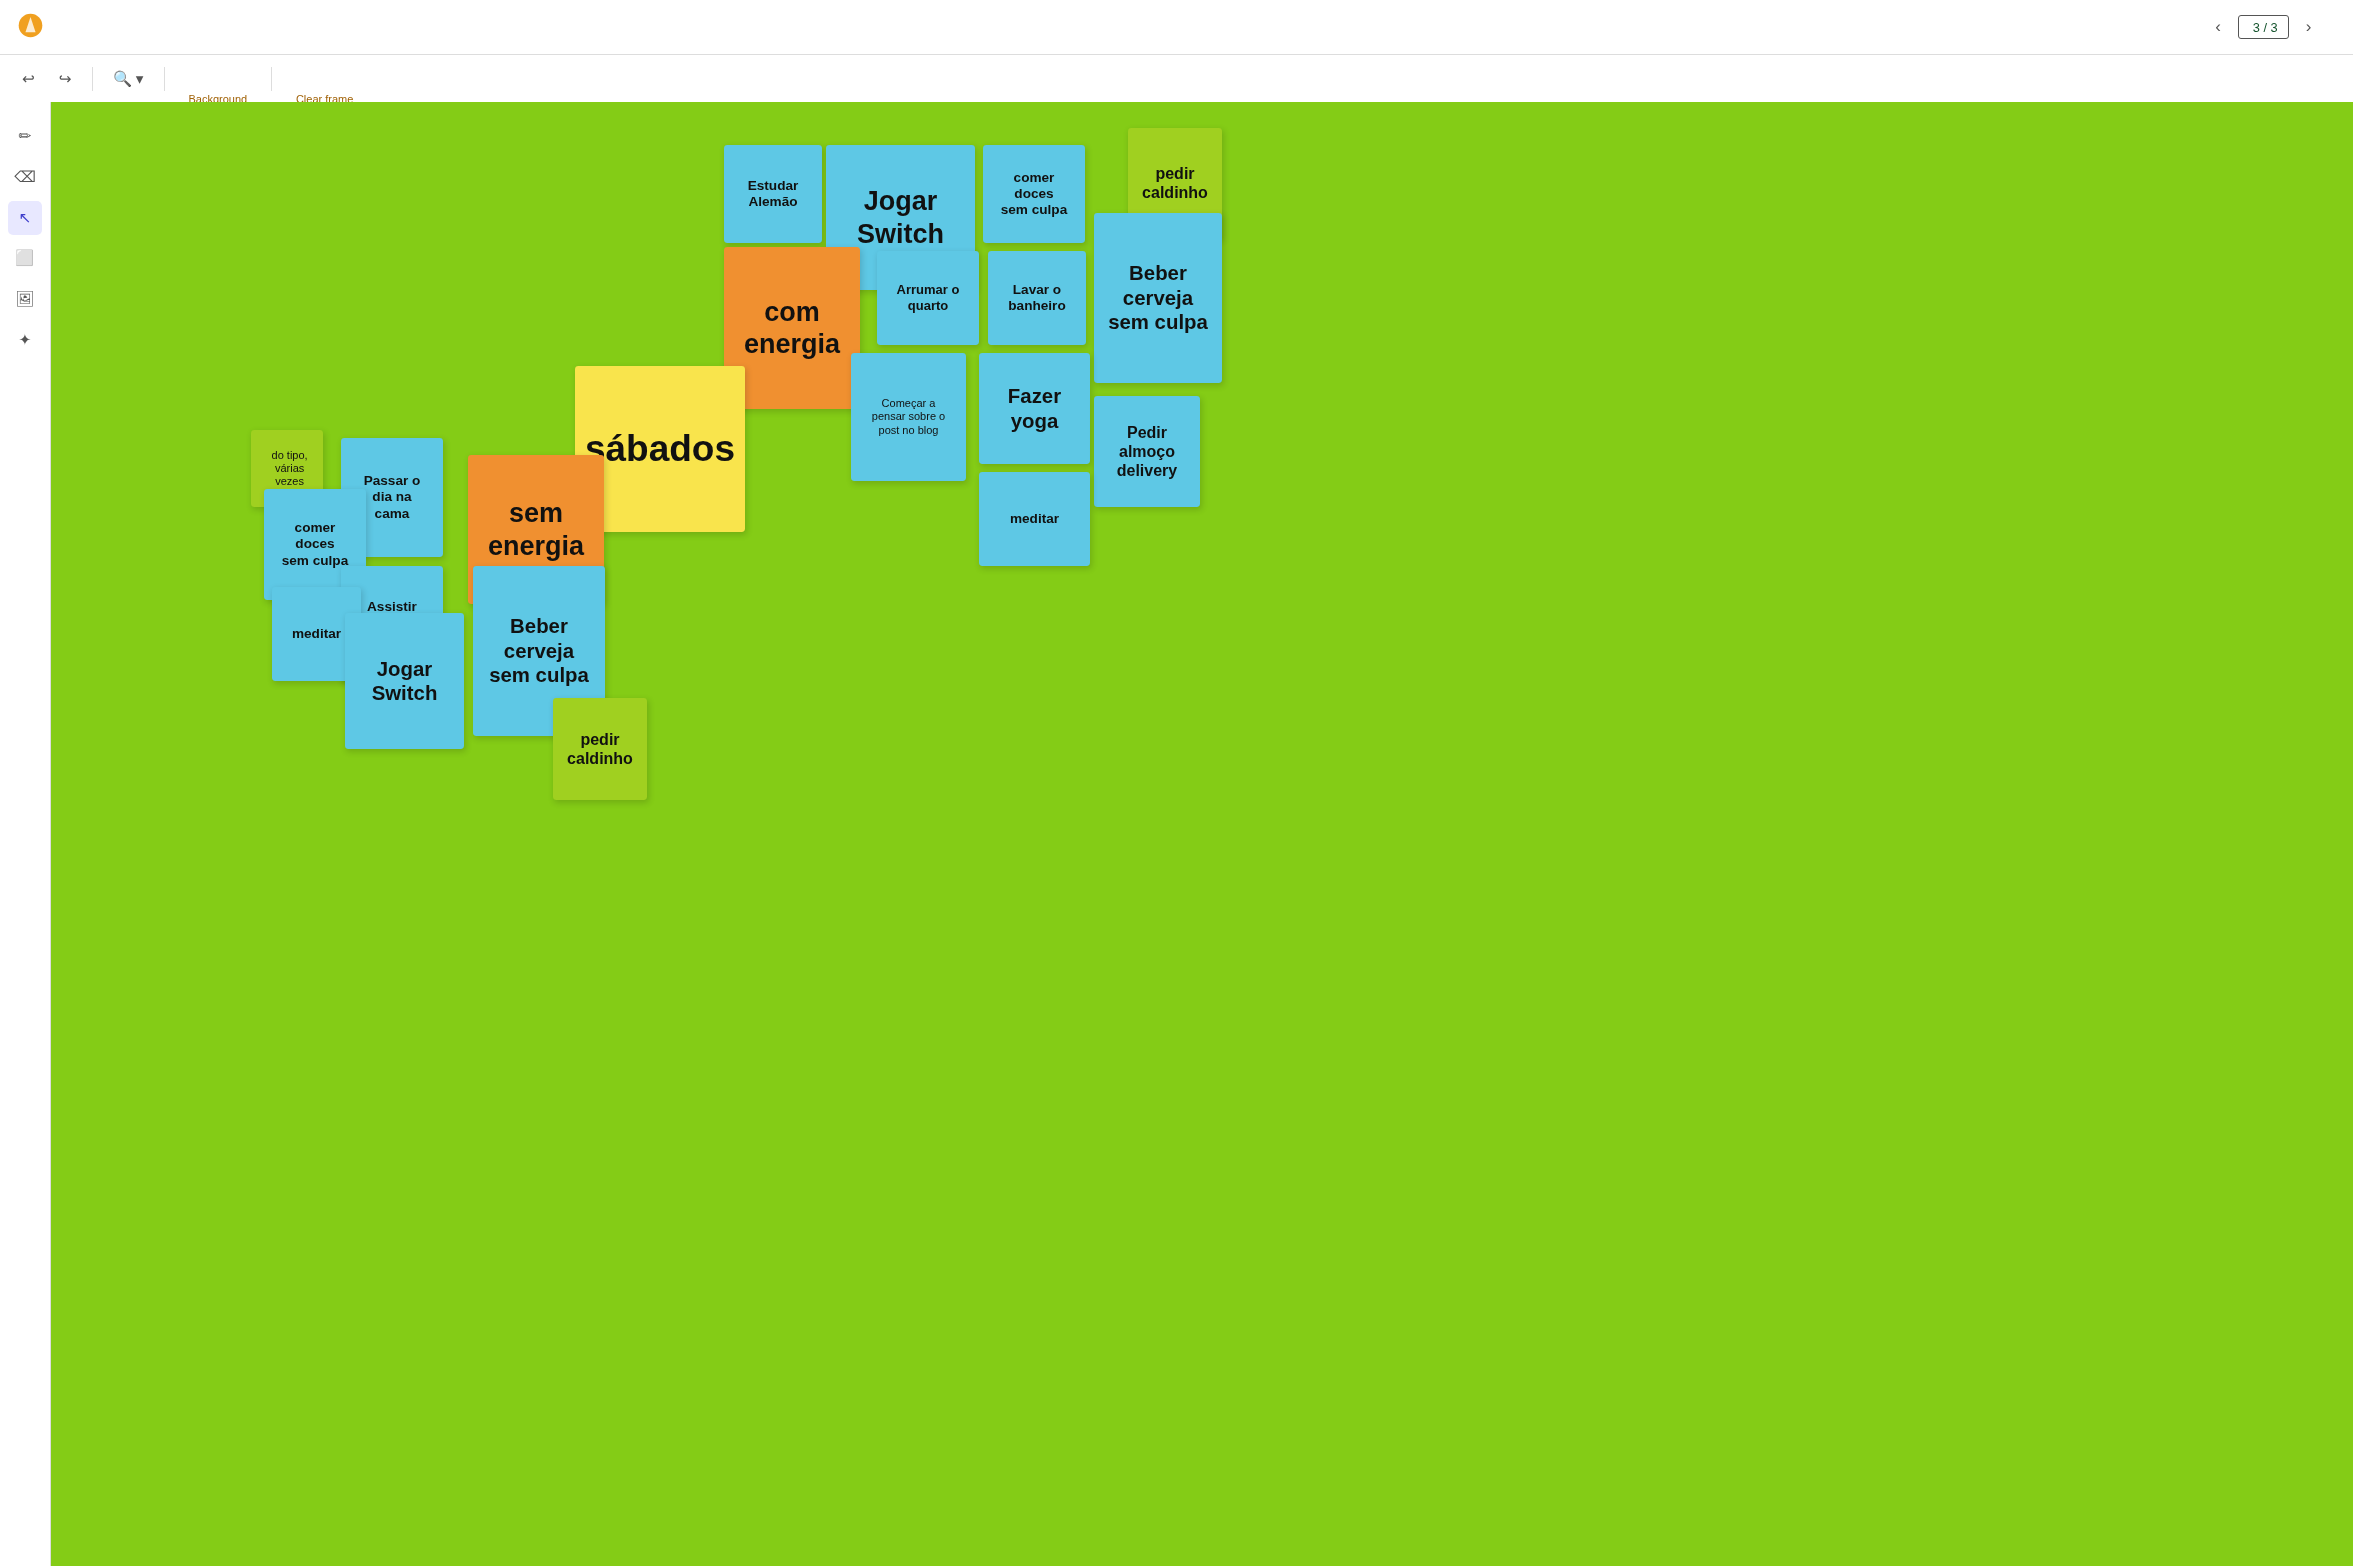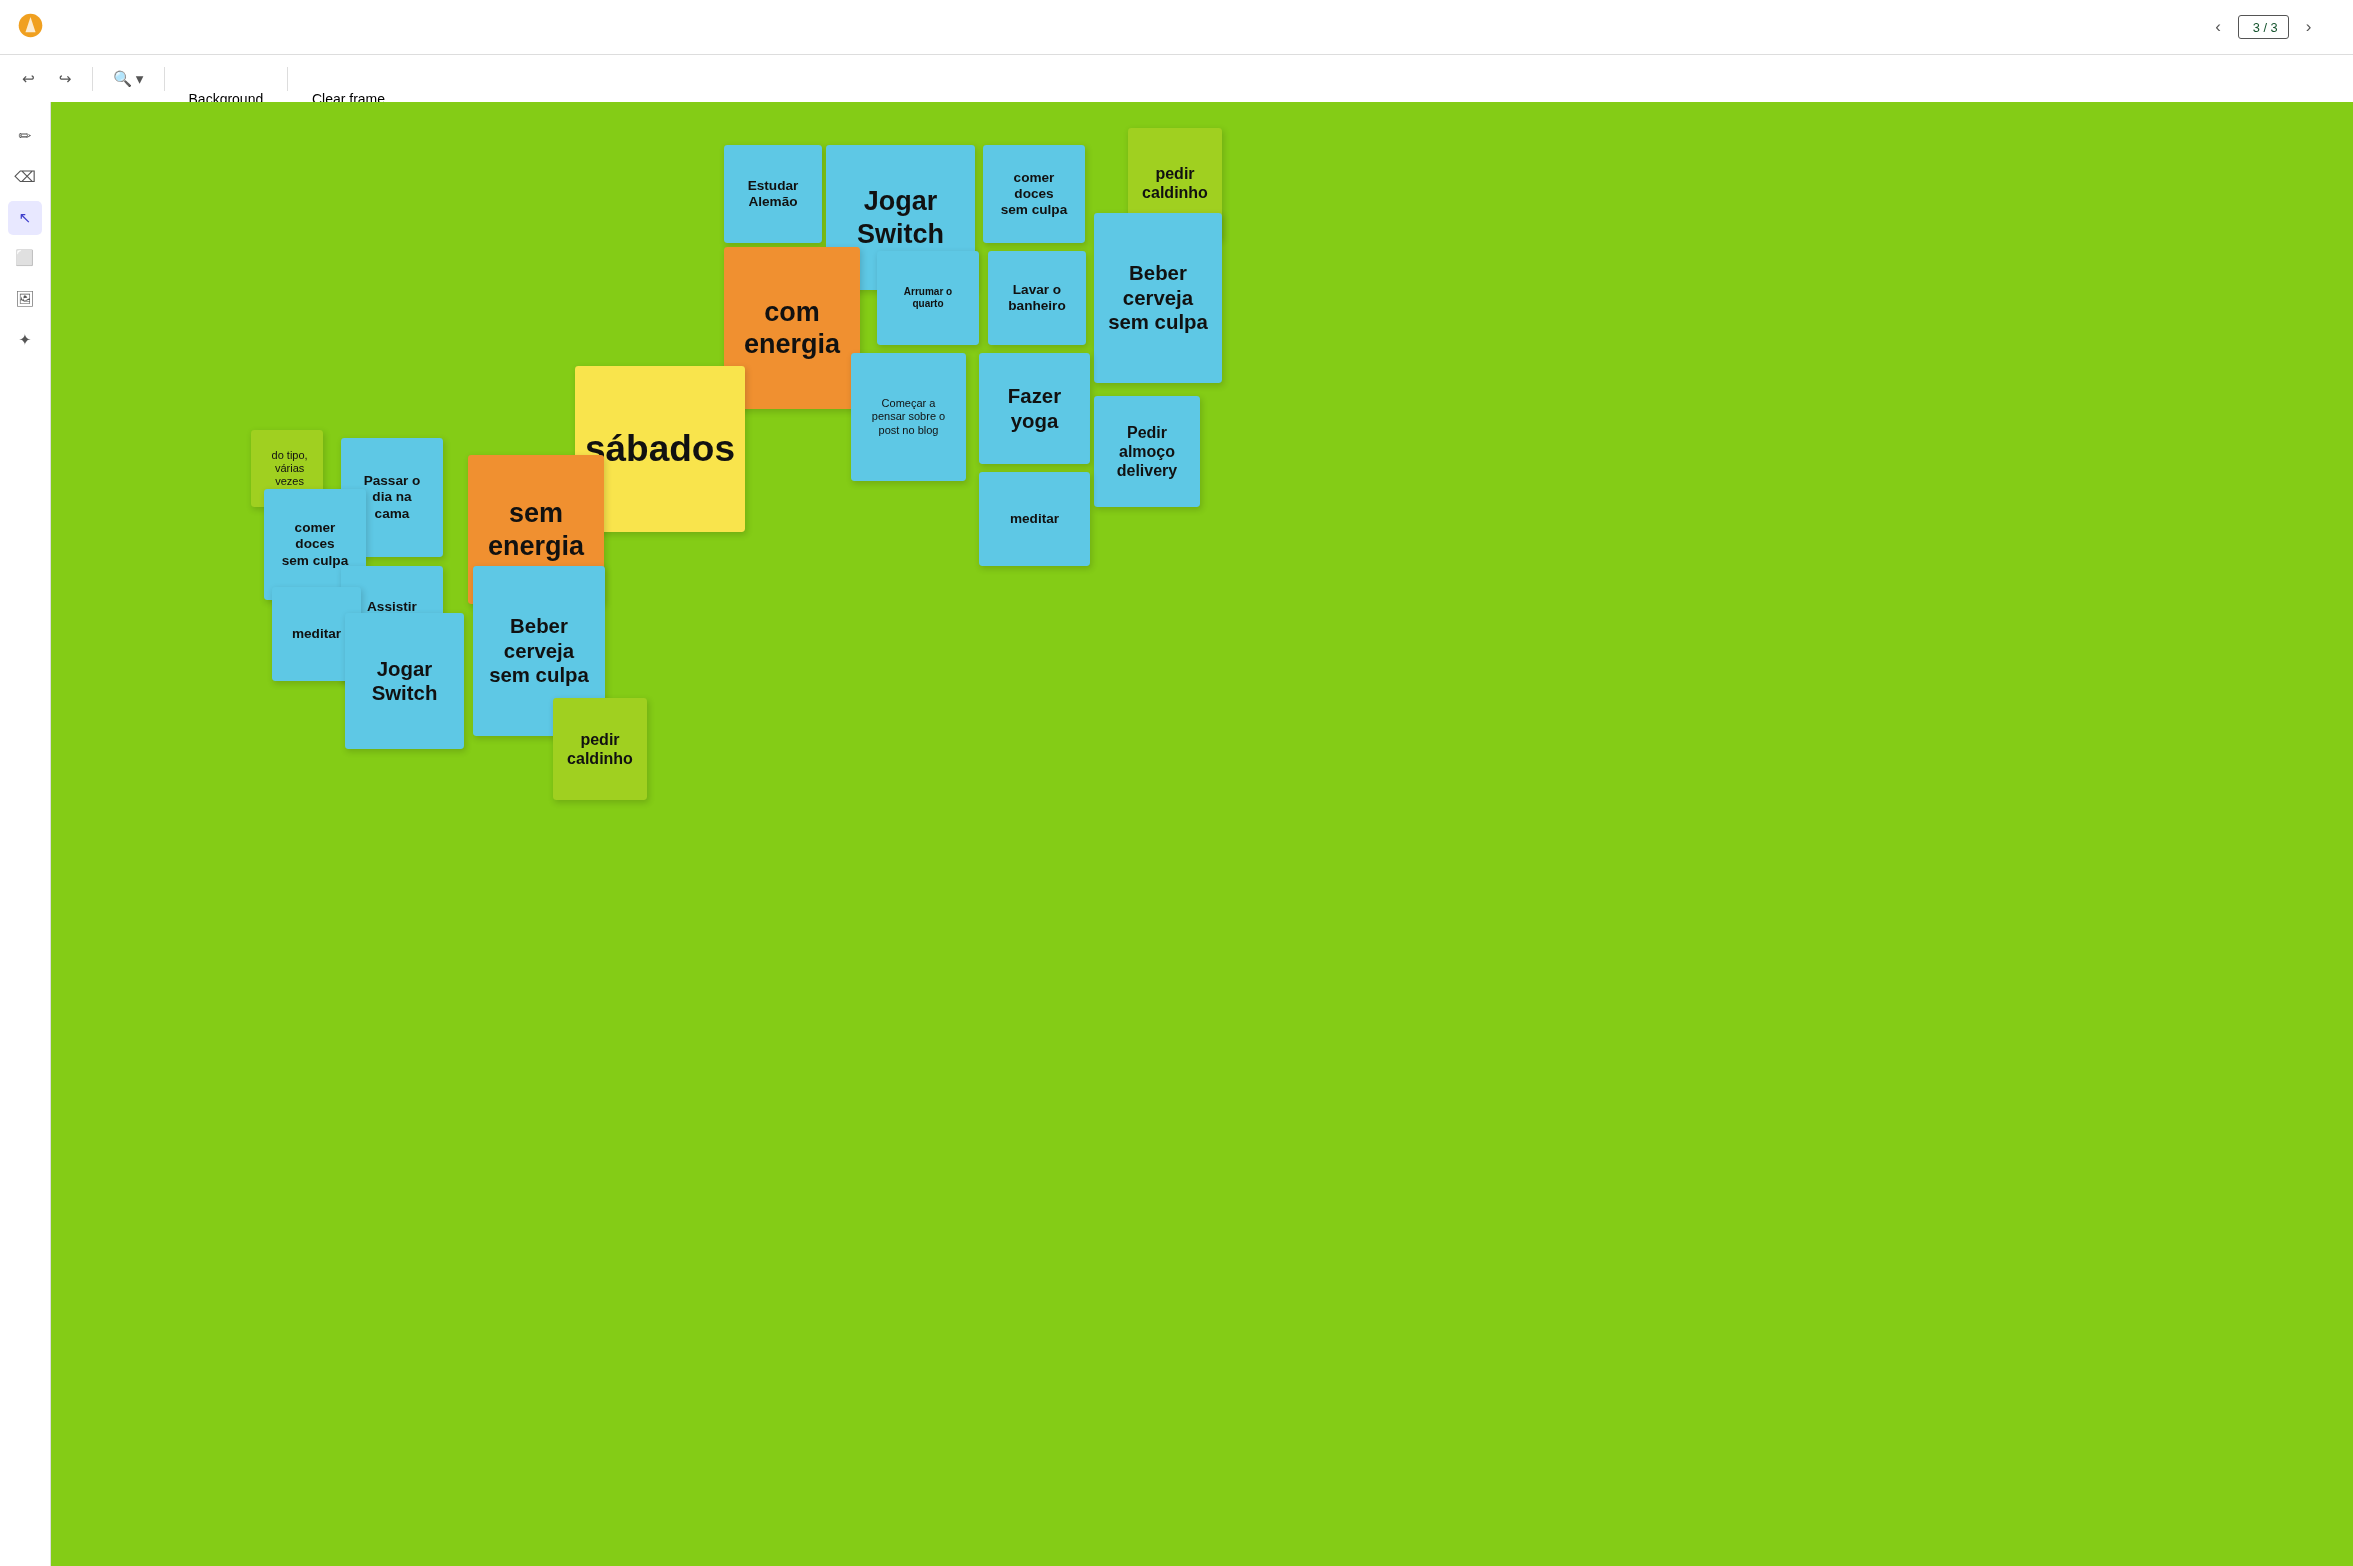--- a/index.html
+++ b/index.html
@@ -28,21 +28,21 @@
       background: #fff; border-bottom: 0.9px solid #ddd;
       padding: 0 13.6px; gap: 6.8px;
     }
     .tool-btn {
       background: none; border: none; cursor: pointer; padding: 5.1px 8.5px;
       border-radius: 3.4px; font-size: 15.3px; color: #555; display: flex; align-items: center; gap: 3.4px;
     }
     .toolbar-separator { width: 0.9px; height: 24px; background: #ddd; margin: 0 5.1px; }
     .toolbar-label-btn {
       background: none; border: none; cursor: pointer; padding: 5.1px 12px;
-      border-radius: 3.4px; font-size: 14px; color: #000000; margin-top: 40px;
+      border-radius: 3.4px; font-size: 11px; color: #a16207; margin-top: 40px;
     }
 
     
     #left-sidebar {
       position: absolute; left: 0; top: 102px; width: 51px; height: calc(1567px - 102px);
       background: #fff; border-right: 0.9px solid #ddd;
       display: flex; flex-direction: column; align-items: center; padding-top: 17px; gap: 6.8px;
     }
     .sidebar-tool {
       width: 34px; height: 34px; border-radius: 5.1px; background: none; border: none;
@@ -126,21 +126,21 @@
 Alemão</div>
       <div class="sticky sticky-cyan" style="left: 775px; top: 43px; width: 149px; height: 145px; font-size: 27px; white-space: pre-line;">Jogar
 Switch</div>
       <div class="sticky sticky-cyan" style="left: 932px; top: 43px; width: 102px; height: 98px; font-size: 13.6px; white-space: pre-line;">comer
 doces
 sem culpa</div>
       <div class="sticky sticky-lime" style="left: 1077px; top: 25.5px; width: 94px; height: 111px; font-size: 16px; white-space: pre-line;">pedir
 caldinho</div>
       <div class="sticky sticky-orange" style="left: 673px; top: 145px; width: 136px; height: 162px; font-size: 27px; white-space: pre-line;">com
 energia</div>
-      <div class="sticky sticky-cyan" style="left: 826px; top: 149px; width: 102px; height: 94px; font-size: 10px; white-space: pre-line;">Arrumar o
+      <div class="sticky sticky-cyan" style="left: 826px; top: 149px; width: 102px; height: 94px; font-size: 13px; white-space: pre-line;">Arrumar o
 quarto</div>
       <div class="sticky sticky-cyan" style="left: 937px; top: 149px; width: 98px; height: 94px; font-size: 13.6px; white-space: pre-line;">Lavar o
 banheiro</div>
       <div class="sticky sticky-cyan" style="left: 1043px; top: 111px; width: 128px; height: 170px; font-size: 20.4px; white-space: pre-line;">Beber
 cerveja
 sem culpa</div>
       <div class="sticky sticky-yellow" style="left: 524px; top: 264px; width: 170px; height: 166px; font-size: 37px; white-space: pre-line;">sábados</div>
       <div class="sticky sticky-cyan" style="left: 800px; top: 251px; width: 115px; height: 128px; font-size: 11px; font-weight: 400; white-space: pre-line;">Começar a
 pensar sobre o
 post no blog</div>

